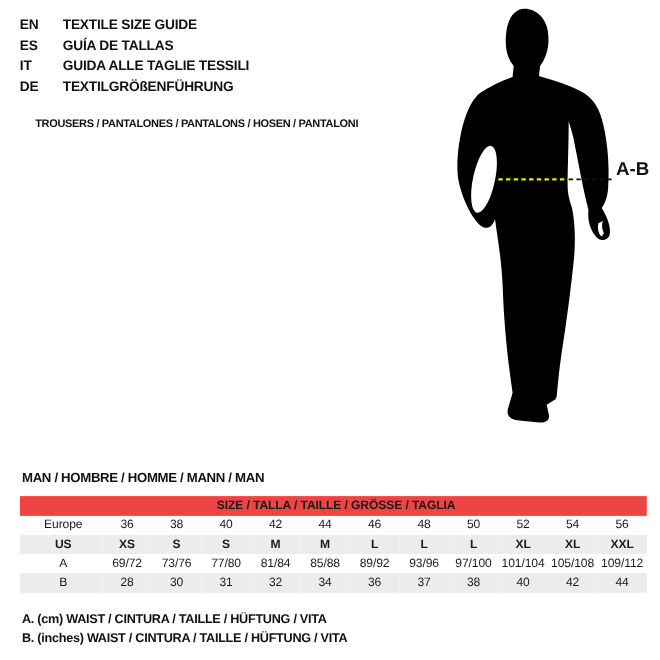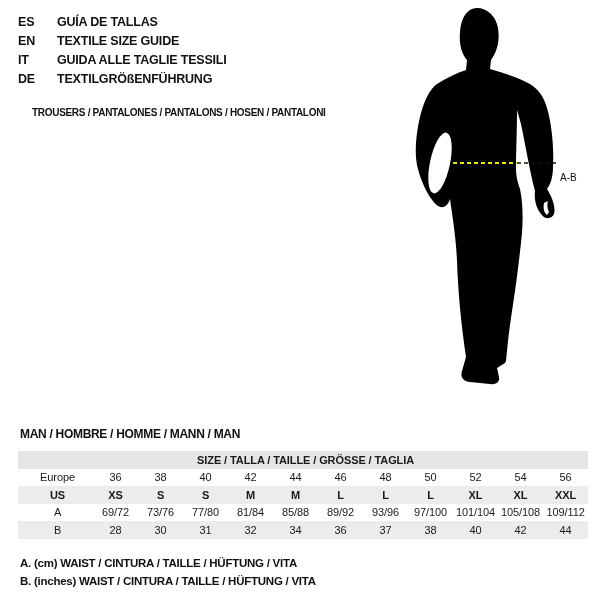--- a/index.html
+++ b/index.html
@@ -19,22 +19,22 @@
   .lang-label { font-size: 12.5px; font-weight: bold; letter-spacing: -0.2px; }
 
   .category {
     position: absolute; left: 32px; top: 107px;
     font-size: 10px; font-weight: bold; letter-spacing: -0.3px;
   }
 
   
   .figure-layer { position: absolute; left: 0; top: 0; width: 600px; height: 600px; }
   .measure-label {
-    position: absolute; left: 560px; top: 172px;
-    font-size: 10px; font-weight: 400; letter-spacing: 0px;
+    position: absolute; left: 560px; top: 144px;
+    font-size: 17px; font-weight: 700; letter-spacing: 0px;
   }
 
   
   .man-title {
     position: absolute; left: 20px; top: 427px;
     font-size: 12px; font-weight: bold; letter-spacing: -0.3px;
   }
 
   
   .size-table-wrap { position: absolute; left: 18px; top: 451px; width: 570px; }
@@ -57,26 +57,26 @@
     height: 18px; line-height: 18px;
   }
 </style>
 </head>
 <body>
 
 <div class="screen">
 
   <div class="lang-block">
     <div class="lang-row">
+      <span class="lang-code">EN</span>
+      <span class="lang-label">TEXTILE SIZE GUIDE</span>
+    </div>
+    <div class="lang-row">
       <span class="lang-code">ES</span>
       <span class="lang-label">GUÍA DE TALLAS</span>
-    </div>
-    <div class="lang-row">
-      <span class="lang-code">EN</span>
-      <span class="lang-label">TEXTILE SIZE GUIDE</span>
     </div>
     <div class="lang-row">
       <span class="lang-code">IT</span>
       <span class="lang-label">GUIDA ALLE TAGLIE TESSILI</span>
     </div>
     <div class="lang-row">
       <span class="lang-code">DE</span>
       <span class="lang-label">TEXTILGRÖßENFÜHRUNG</span>
     </div>
   </div>
@@ -118,21 +118,21 @@
           <col style="width:45px">
         <col style="width:45px">
           <col style="width:45px">
           <col style="width:45px">
           <col style="width:45px">
         <col style="width:45px">
           <col style="width:45px">
           <col style="width:45px">
       </colgroup>
       <tbody>
-          <tr style="background:#e5e5e5;">
+          <tr style="background:#ef4444;">
         <td class="table-header-cell" colspan="12">SIZE / TALLA / TAILLE / GRÖSSE / TAGLIA</td>
       </tr>
       <tr>
         <td class="row-label">Europe</td>
         <td>36</td>
         <td>38</td>
         <td>40</td>
         <td>42</td>
         <td>44</td>
         <td>46</td>

